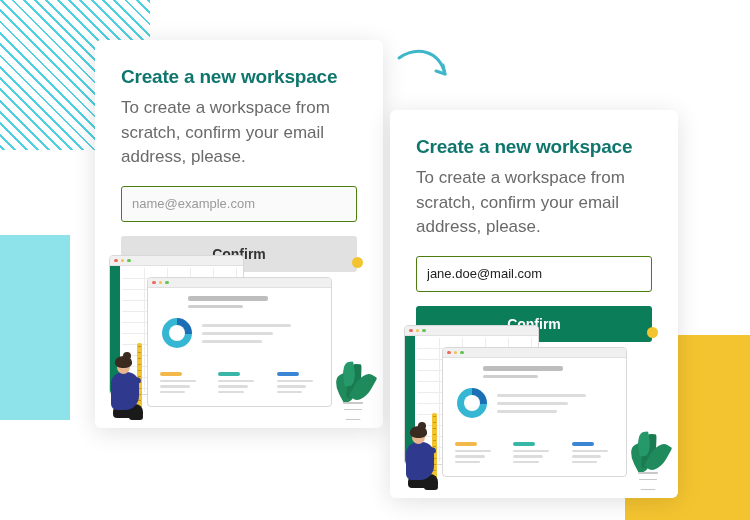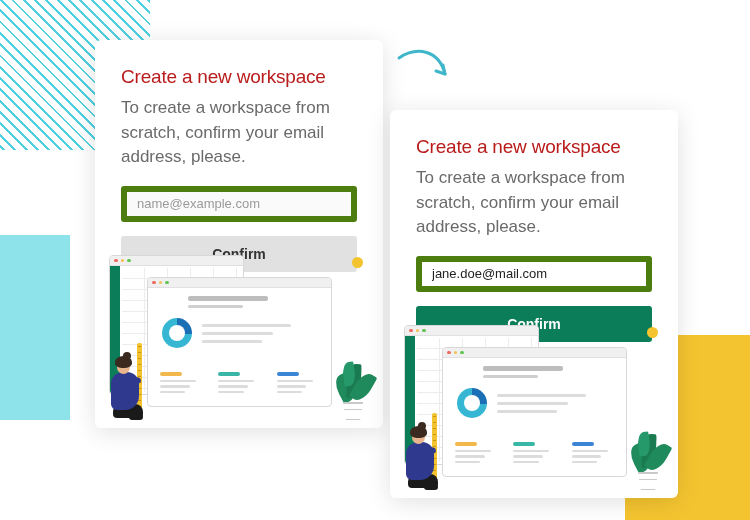--- a/index.html
+++ b/index.html
@@ -50,35 +50,35 @@
     border-radius: 6px;
     box-shadow: 0 4px 25px rgba(0,0,0,0.12);
     padding: 26px 26px 10px 26px;
     z-index: 2;
   }
   .card-left  { top: 40px;  left: 95px;  width: 288px; height: 388px; }
   .card-right { top: 110px; left: 390px; width: 288px; height: 388px; }
 
   .card h1 {
     font-size: 19px;
-    font-weight: 400;
-    color: #b91c1c;
+    font-weight: 700;
+    color: #0f766e;
     margin-bottom: 8px;
     letter-spacing: -0.2px;
   }
   .card p.subtitle {
     font-size: 17px;
     line-height: 1.45;
     color: #6a6a6a;
     margin-bottom: 16px;
   }
   .email-input {
     width: 100%;
     height: 36px;
-    border: 6px solid #4d7c0f;
+    border: 1px solid #4d7c0f;
     border-radius: 3px;
     font-size: 13px;
     padding: 0 10px;
     color: #222;
     outline: none;
     margin-bottom: 14px;
     background: #fff;
   }
   .card-left .email-input { color:#9a9a9a; background:#fafafa; }
   .card-left .email-input::placeholder { color:#9a9a9a; }

